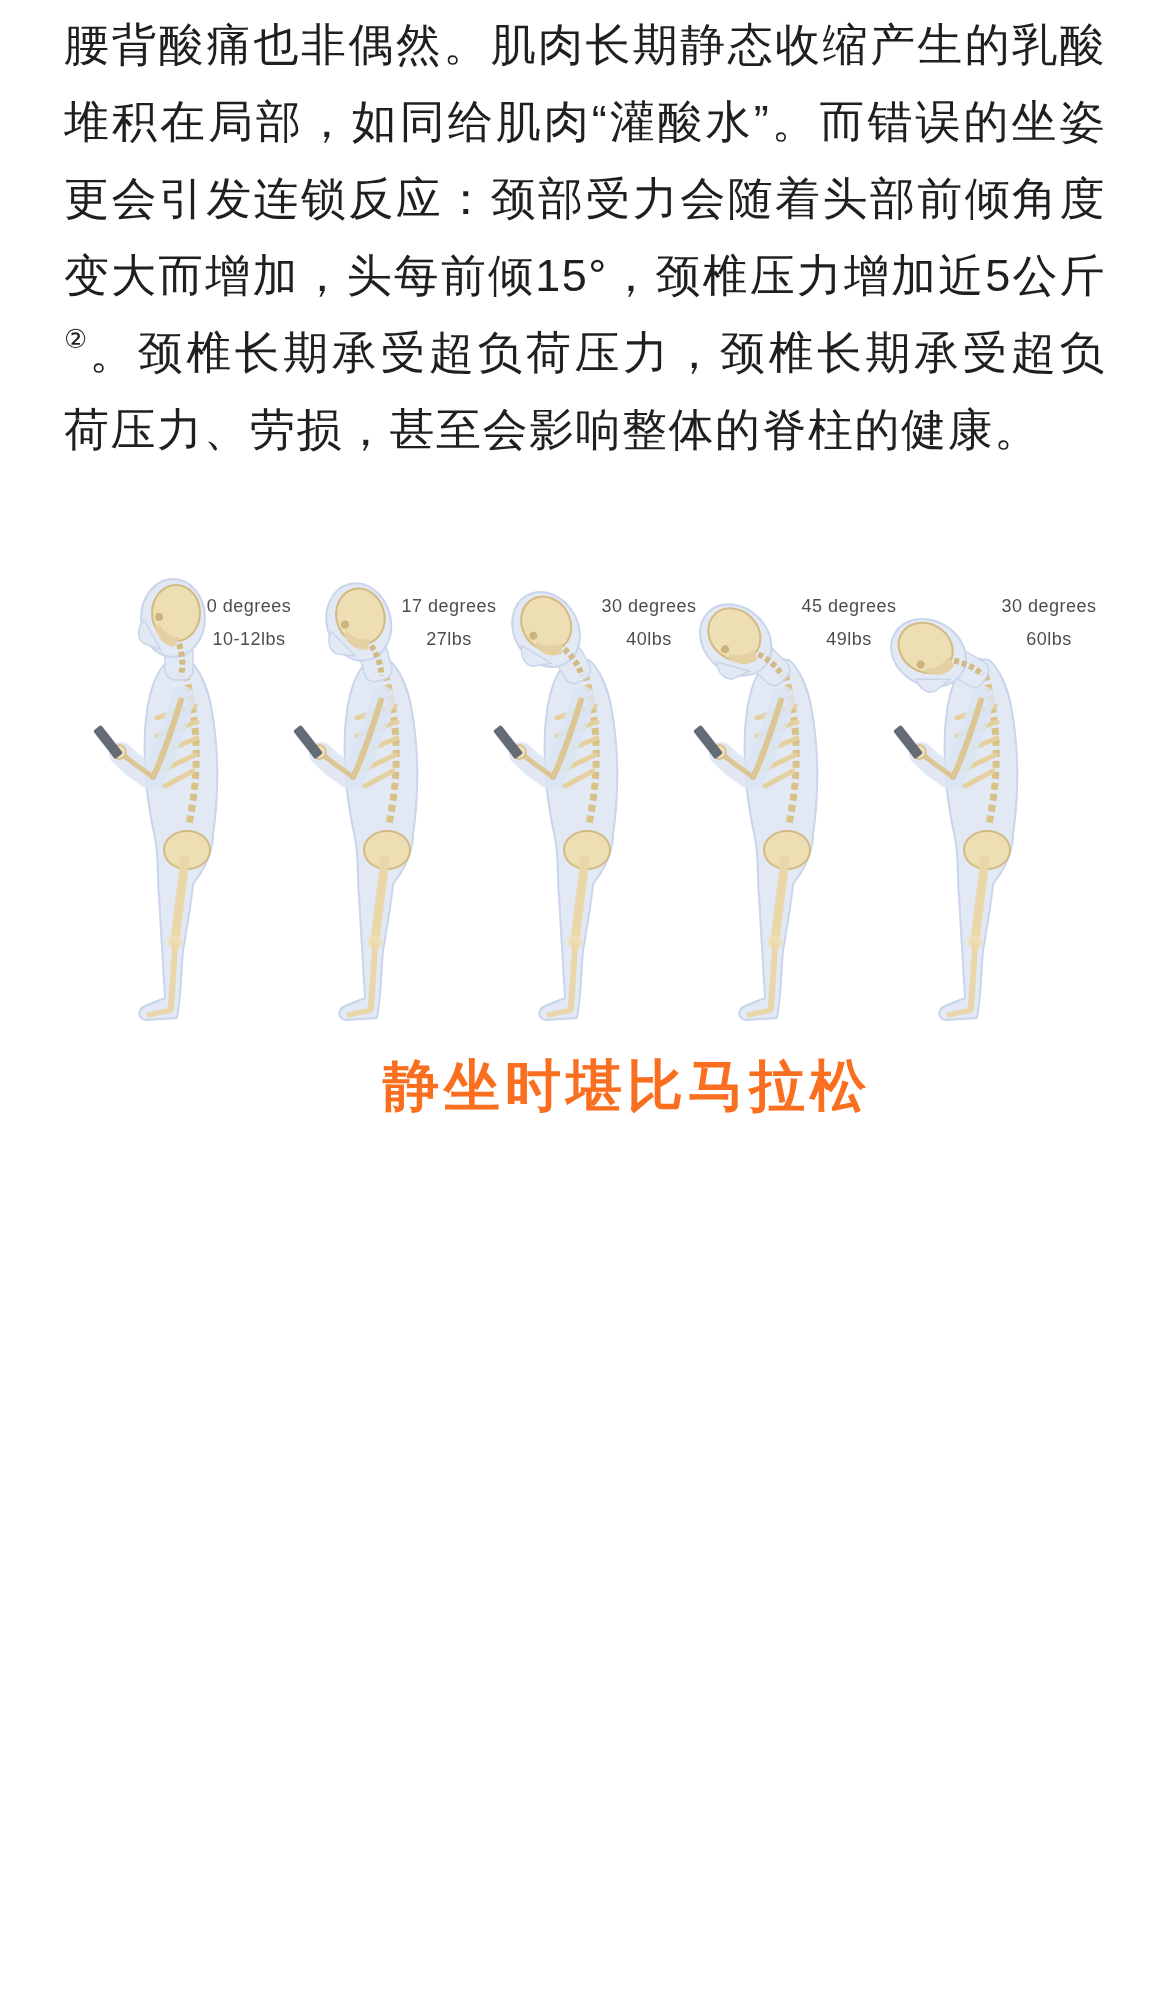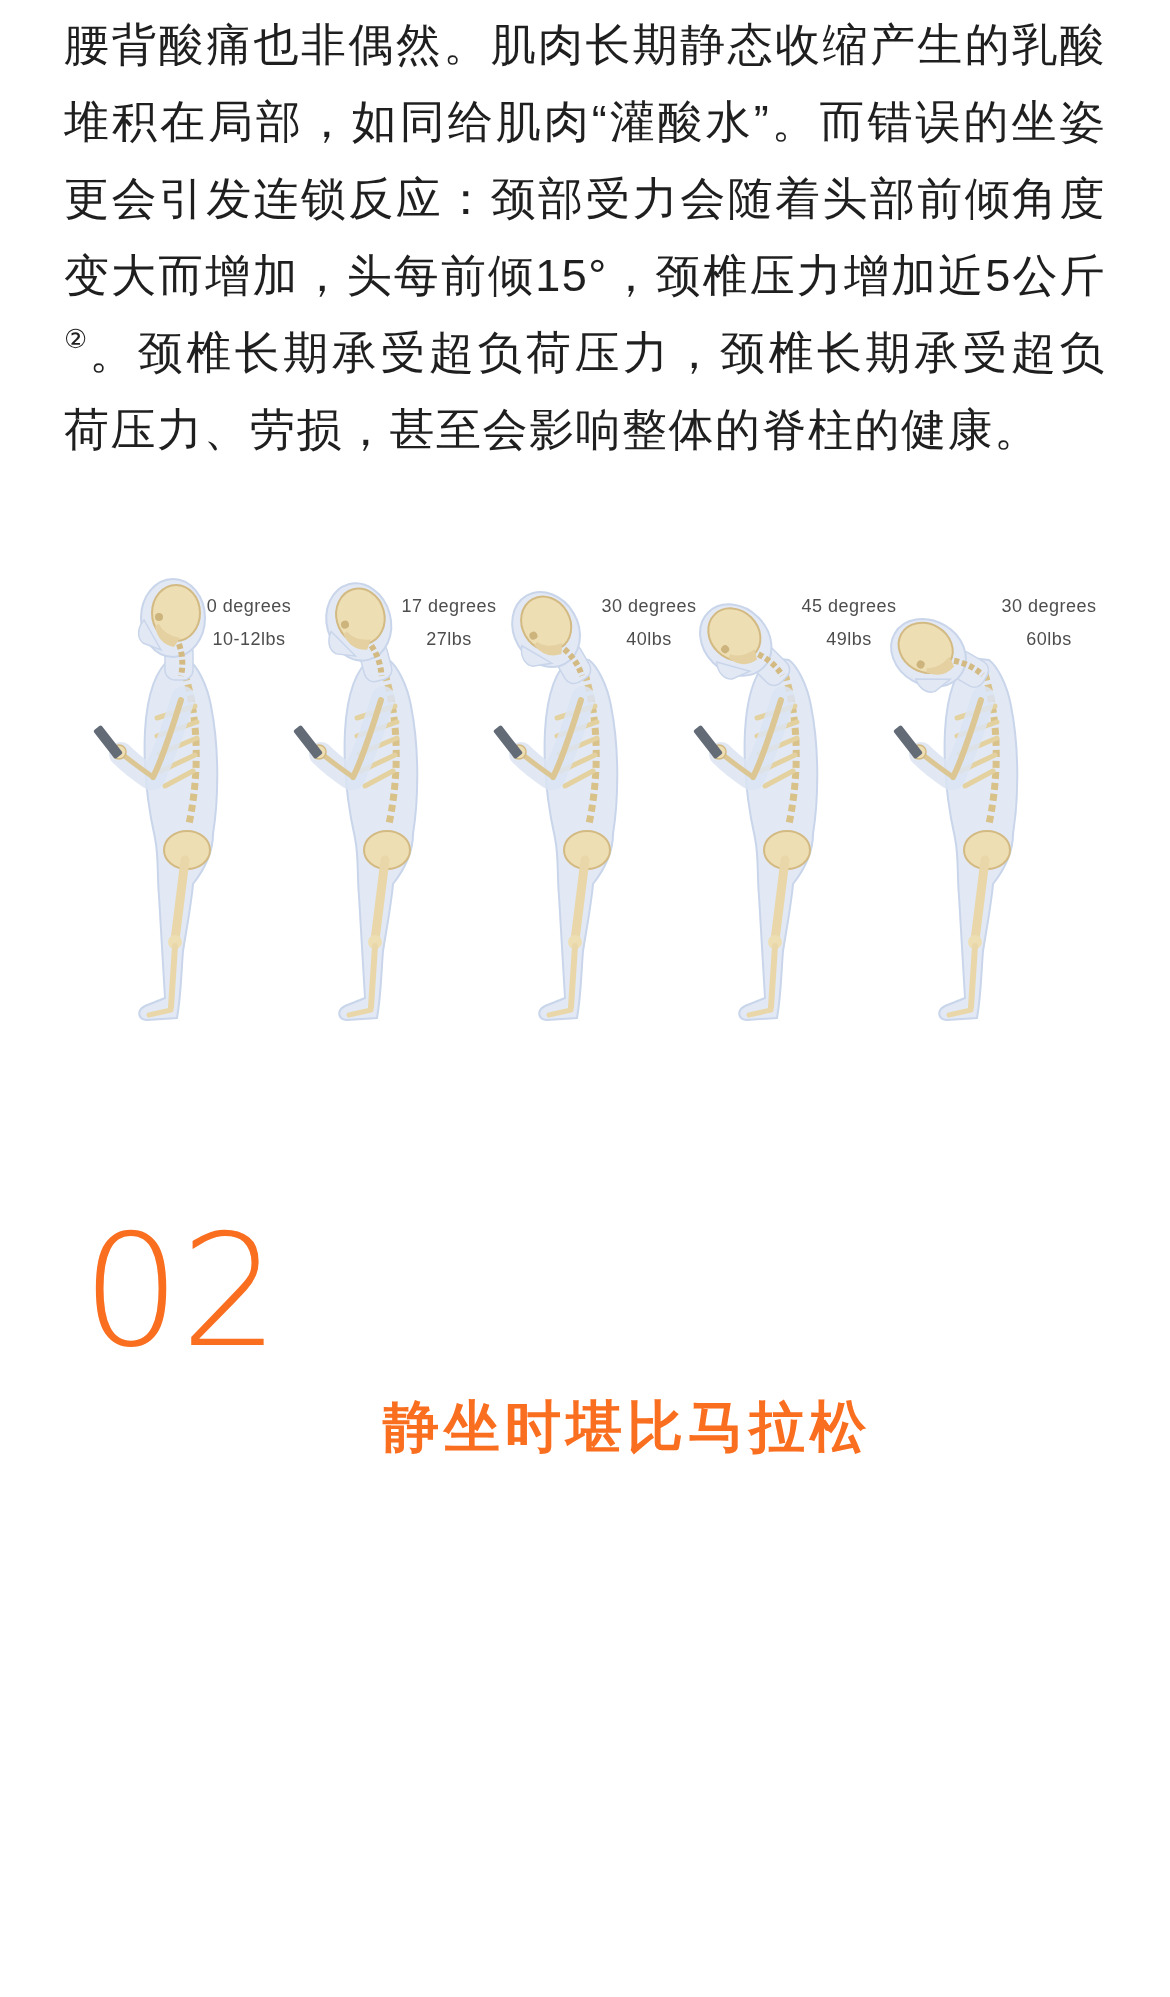--- a/index.html
+++ b/index.html
@@ -323,16 +323,15 @@
         <ellipse cx="91" cy="47" rx="24" ry="28" fill="#eedeb4" stroke="#d3ba83" stroke-width="2"></ellipse>
         <path d="M70 60 Q73 78 89 81 L95 72 Q79 69 74 58 Z" fill="#e4d0a0"></path>
         <circle cx="74" cy="51" r="4" fill="#cdb47c"></circle>
         <path d="M94 78 C98 90 98 100 96 110" stroke="#d3ba83" stroke-width="6" fill="none" stroke-dasharray="5 3"></path>
       </g>
     </svg>
   </div>
 </div>
   </figure>
 
-  <div class="section-number">02</div>
   <h2 class="section-heading line2">静坐时堪比马拉松</h2>
 
 </div>
 
 </body></html>

